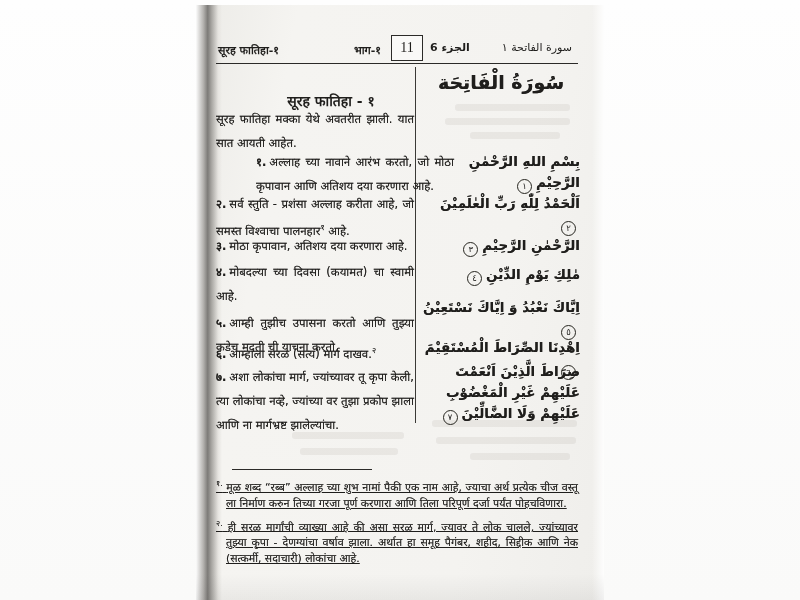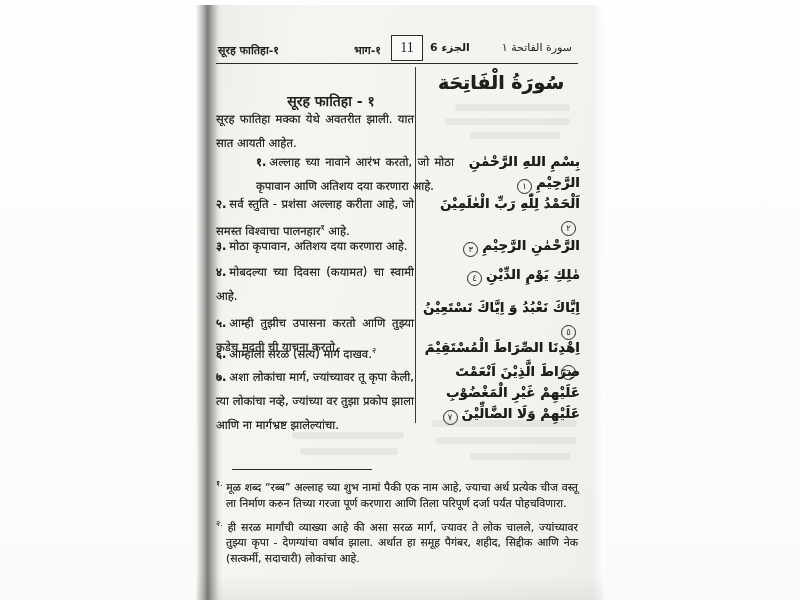--- a/index.html
+++ b/index.html
@@ -74,21 +74,21 @@
   .ayah-marker {
     display:inline-block; width:13px; height:13px; margin:0 4px;
     border:1.2px solid #26251f; border-radius:50%;
     font-size:8.5px; line-height:13px; text-align:center;
     font-weight:400; vertical-align:-2px; text-shadow:none;
   }
 
   
   .fn-sep { position:absolute; left:36px; top:464px; width:140px; height:1.3px; background:#2b2a28; }
   .footnotes { position:absolute; left:20px; top:471px; width:362px;
-               font-size:10.8px; line-height:16px; text-align:justify; }
+               font-size:10.8px; line-height:16px; text-align:justify;text-decoration:underline; }
   .footnote  { margin:0 0 4px 0; padding-left:10px; text-indent:-10px;
                text-shadow:0 0 0.4px rgba(30,28,25,0.5); }
   .footnote sup { font-size:8px; }
 
   
   .ghost { position:absolute; height:7px; border-radius:3px;
            background:rgba(125,118,105,0.10); filter:blur(0.7px); }
 </style>
 </head>
 <body>

